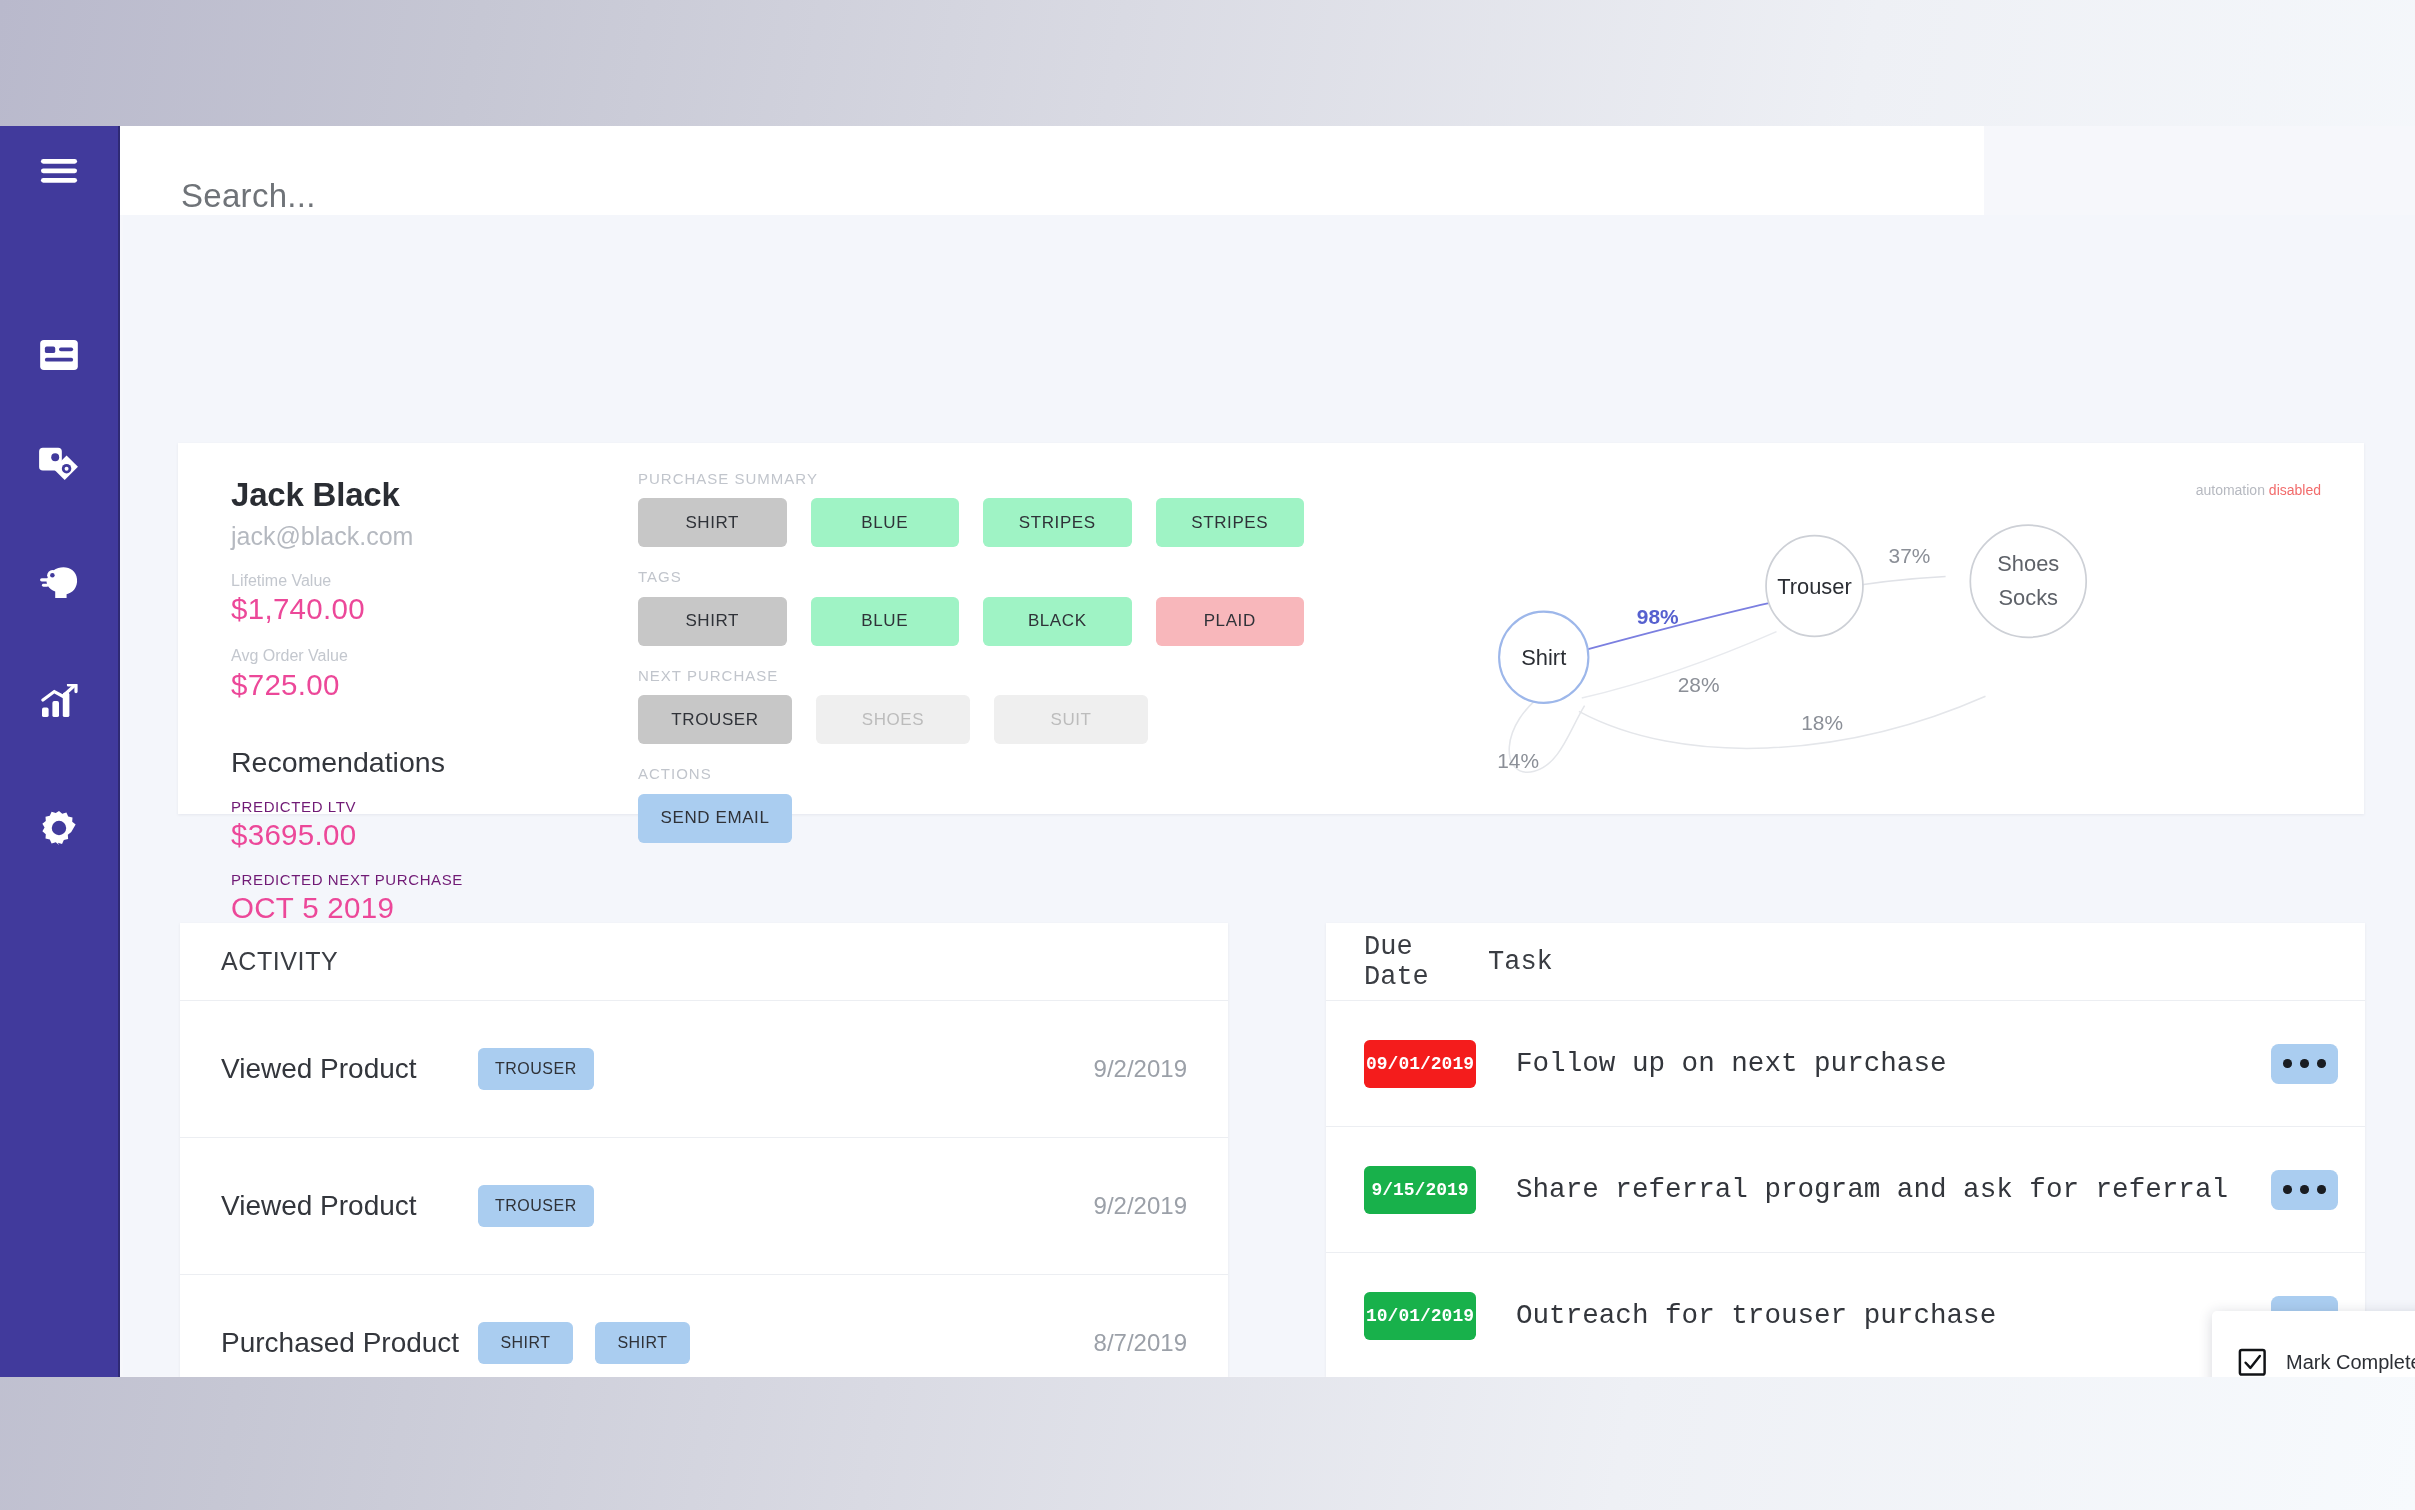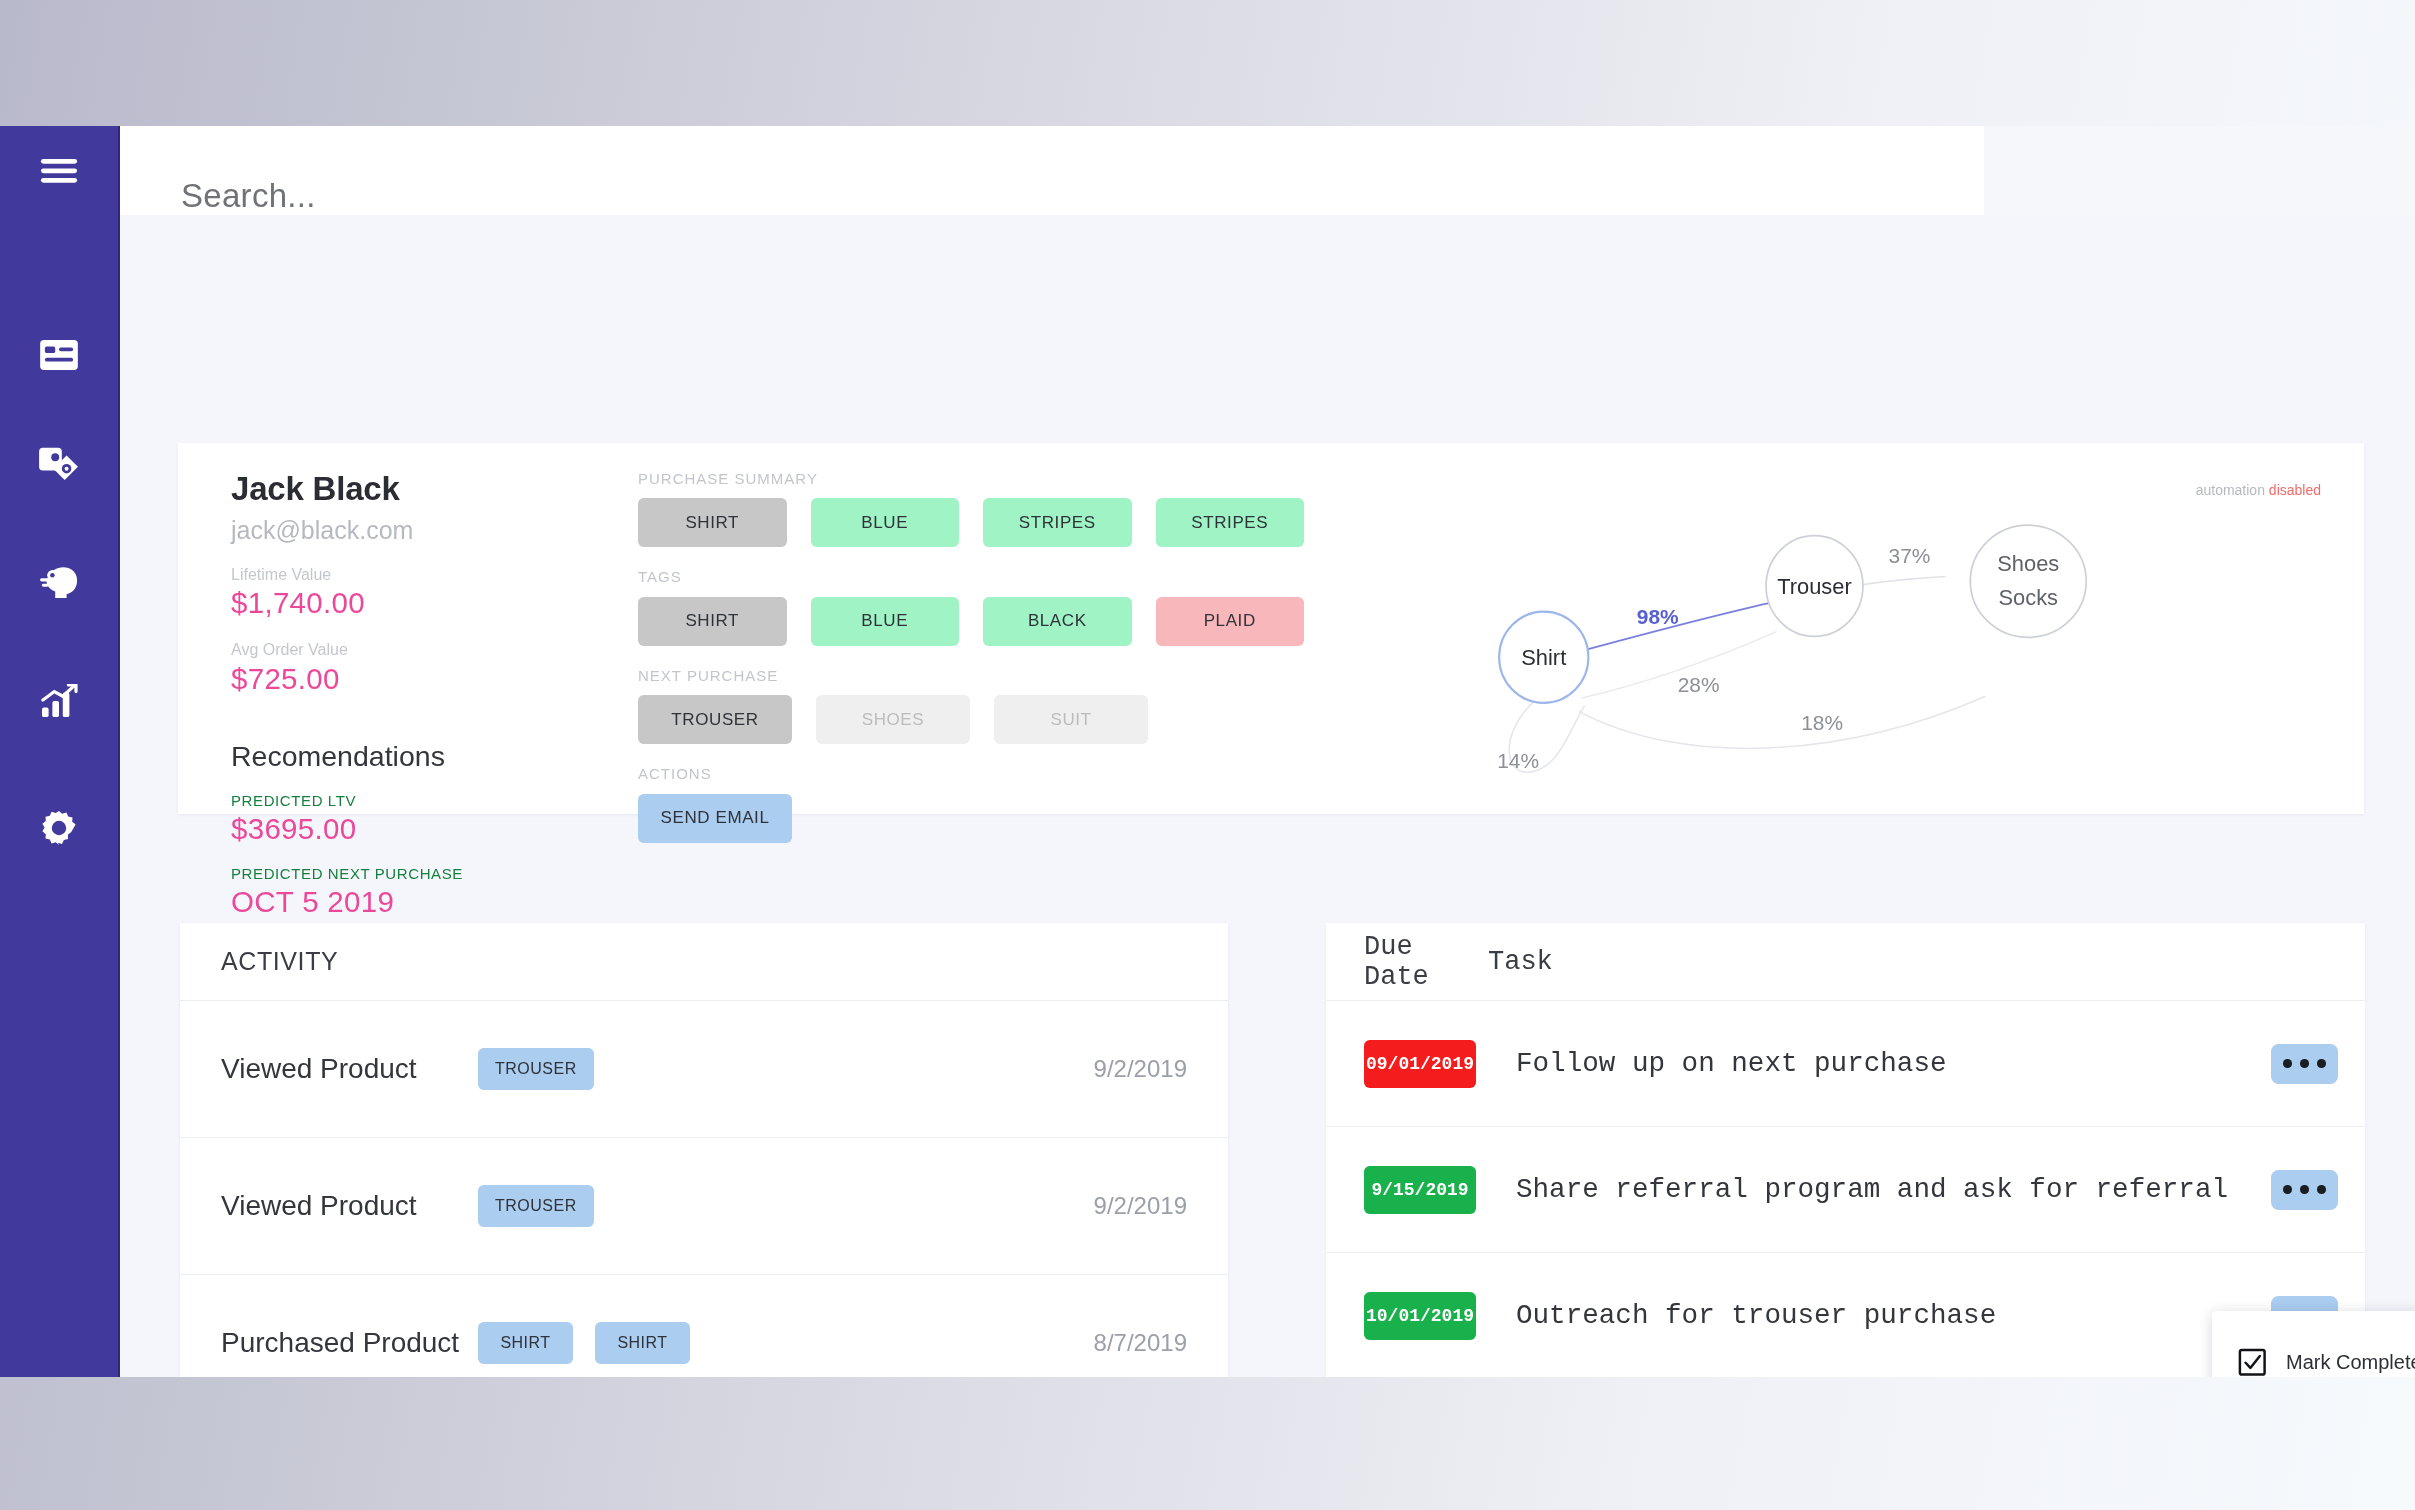--- a/index.html
+++ b/index.html
@@ -76,42 +76,42 @@
     box-shadow: 0 1px 2.9px rgba(40,45,70,0.07);
   }
 
   
   #profile-card {
     left: 55px; top: 228px;
     width: 2186px; height: 371px;
   }
   #profile-left {
     position: absolute;
-    left: 53px; top: 27px;
+    left: 53px; top: 33px;
     width: 361px;
   }
   #customer-name {
     font-size: 33px; color: #2a2d33; font-weight: 700;
     letter-spacing: -0.2px;
   }
   #customer-email {
     font-size: 25px; color: #b5b9c0; margin-top: 7.6px;
   }
   .stat-label {
     font-size: 16px; color: #c3c7ce; margin-top: 21px;
   }
   .stat-value {
     font-size: 29.5px; color: #ec4899; margin-top: 2.9px;
     letter-spacing: 0.3px;
   }
   #reco-title {
     font-size: 28.5px; color: #33363c; margin-top: 44px;
   }
   .stat-label-caps {
-    font-size: 15px; color: #15803d; margin-top: 19px;
+    font-size: 15px; color: #701a75; margin-top: 19px;
     letter-spacing: 0.6px;
   }
 
   
   #pills-col {
     position: absolute;
     left: 460px; top: 27px;
     width: 666px;
   }
   .pill-group-label {

